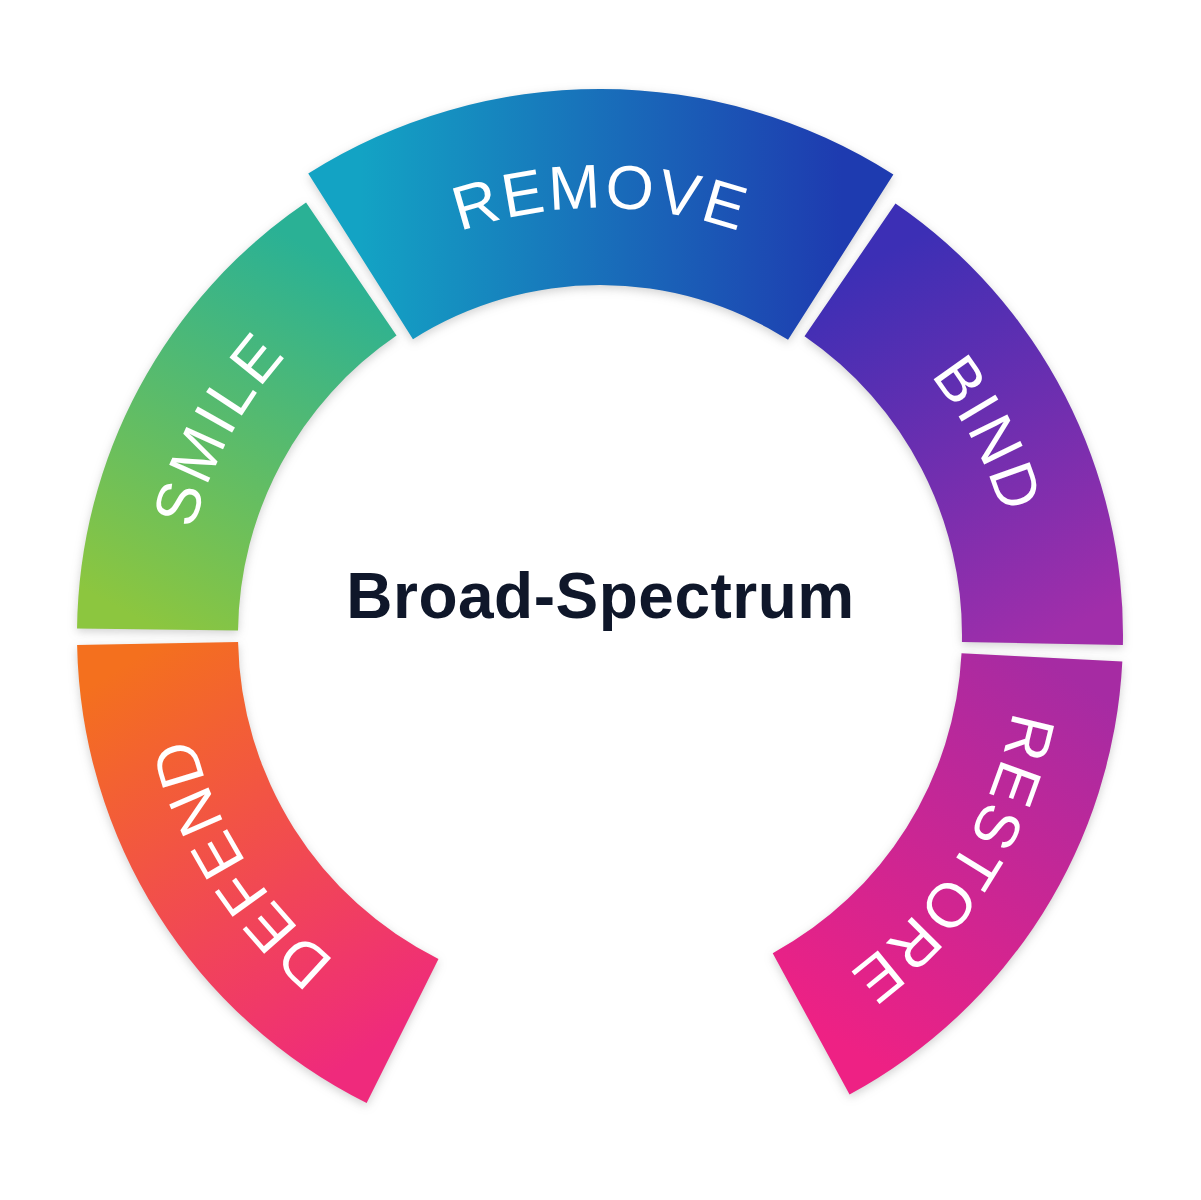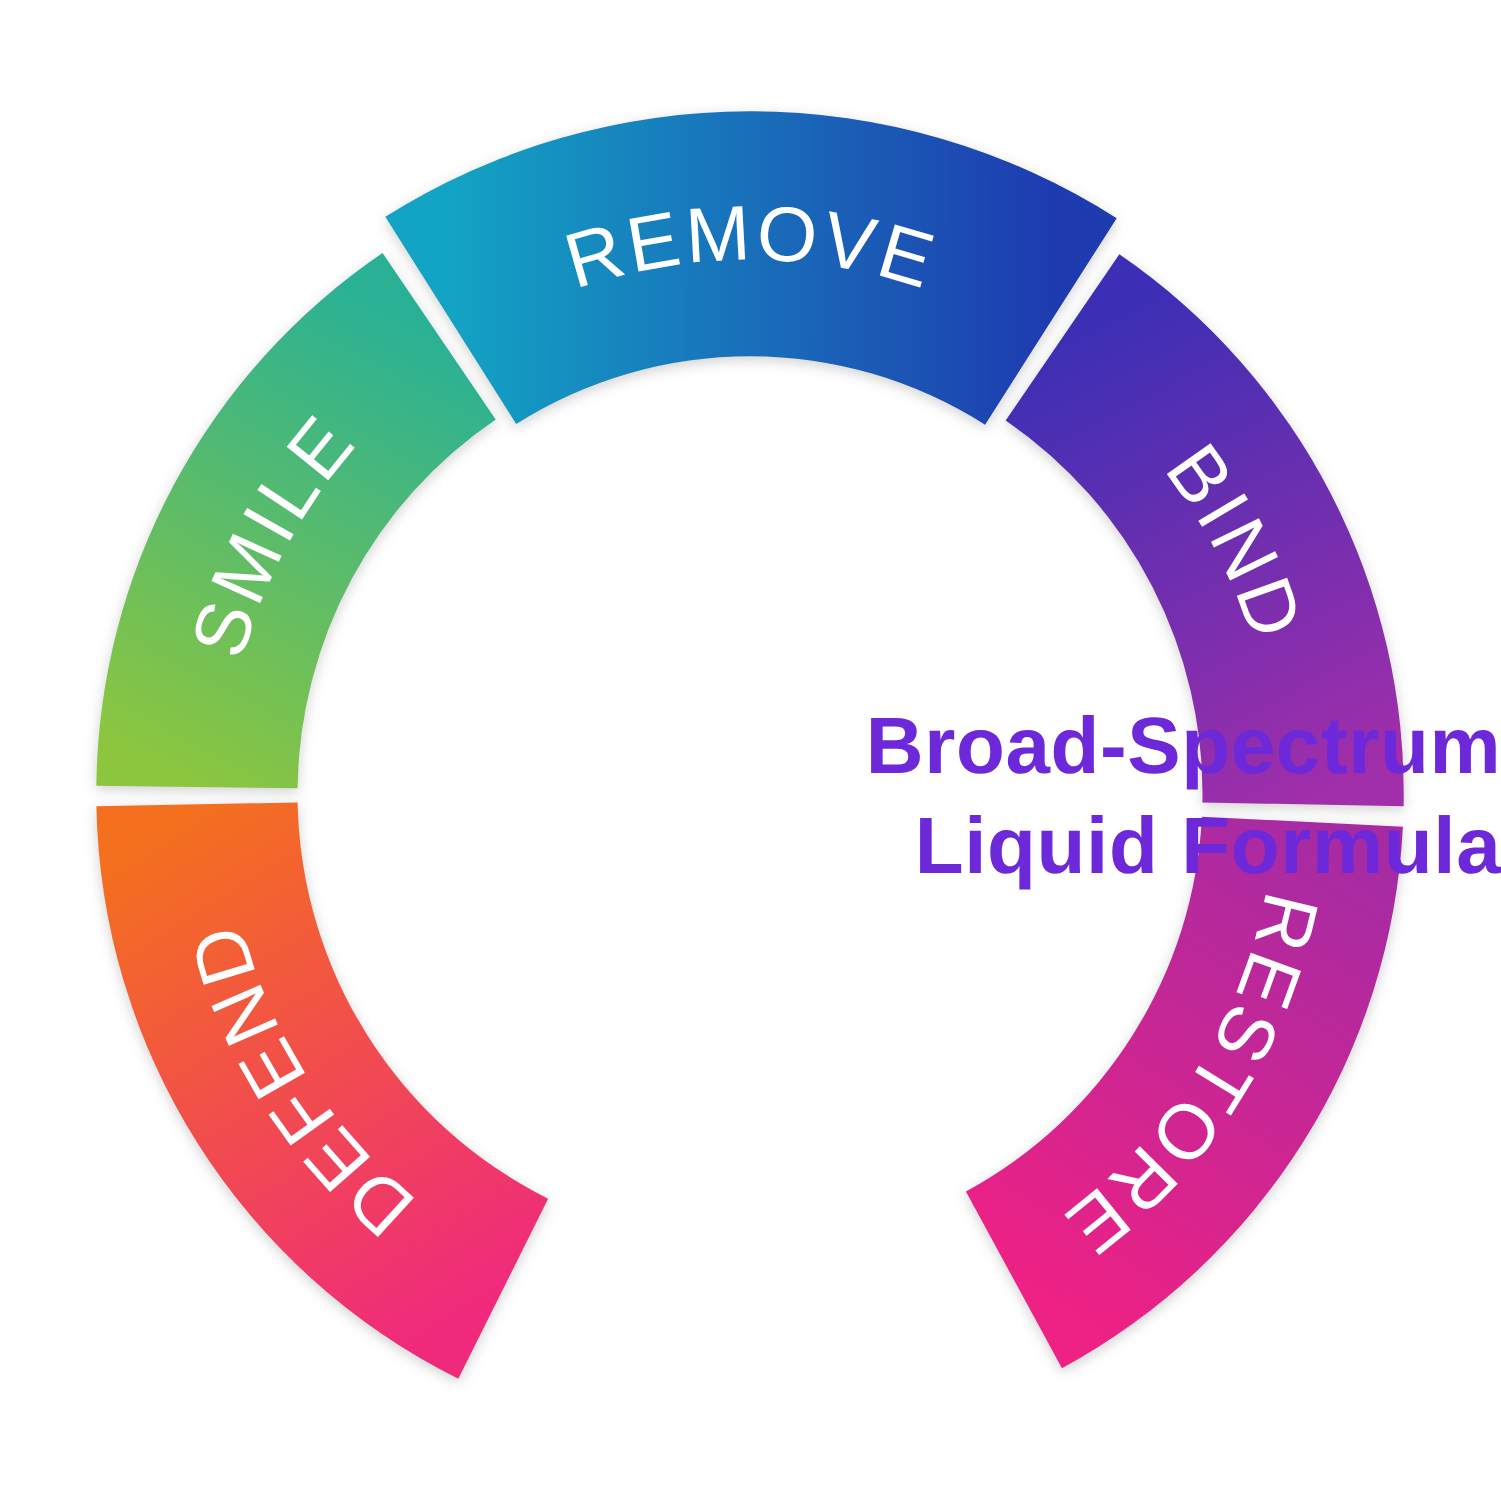--- a/index.html
+++ b/index.html
@@ -56,17 +56,16 @@
       </g>
     <g id="ring-labels">
         <text class="seg-label" fill="#FFFFFF"><textPath href="#labelpath0" xlink:href="#labelpath0" startOffset="50%">SMILE</textPath></text>
         <text class="seg-label" fill="#FFFFFF"><textPath href="#labelpath1" xlink:href="#labelpath1" startOffset="50%">REMOVE</textPath></text>
         <text class="seg-label" fill="#FFFFFF"><textPath href="#labelpath2" xlink:href="#labelpath2" startOffset="50%">BIND</textPath></text>
         <text class="seg-label" fill="#FFFFFF"><textPath href="#labelpath3" xlink:href="#labelpath3" startOffset="50%">RESTORE</textPath></text>
         <text class="seg-label" fill="#FFFFFF"><textPath href="#labelpath4" xlink:href="#labelpath4" startOffset="50%">DEFEND</textPath></text>
       </g>
   </svg>
 
-  <div class="center-text" style="color: #6d28d9; text-align: right;">
+  <div class="center-text" style="color: #0f172a;">
     <div>Broad-Spectrum</div>
-    <div>Liquid Formula</div>
   </div>
 </div>
 
 </body></html>

